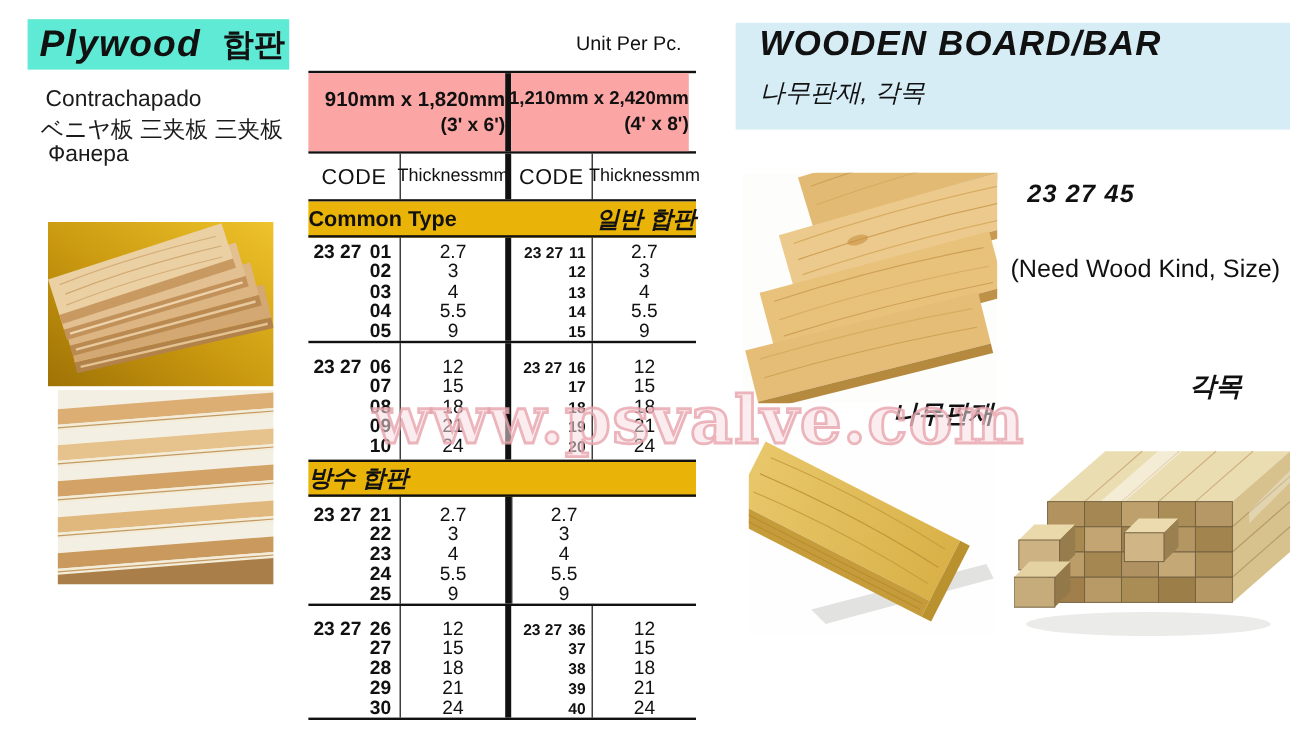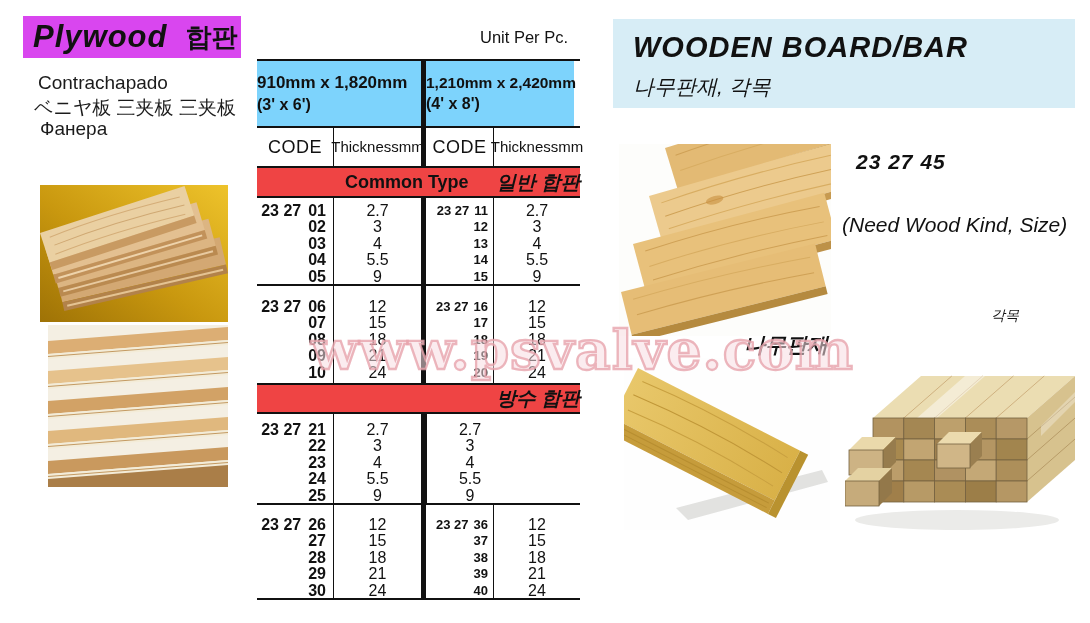--- a/index.html
+++ b/index.html
@@ -1,69 +1,69 @@
 <!DOCTYPE html>
 <html><head>
 <meta charset="utf-8">
 <style>
   *{margin:0;padding:0;box-sizing:border-box}
   html,body{width:1090px;height:623px}
   body{background:#ffffff;font-family:"Liberation Sans",sans-serif;color:#111;position:relative;overflow:hidden}
   .abs{position:absolute}
 
   
-  .title-box{left:23px;top:16px;width:218px;height:42px;background:#d946ef;display:flex;align-items:center;padding-left:10px}
+  .title-box{left:23px;top:16px;width:218px;height:42px;background:#5eead4;display:flex;align-items:center;padding-left:10px}
   .title-en{font-size:31px;font-weight:bold;font-style:italic;letter-spacing:1px}
   .title-ko{font-size:26px;font-weight:bold;margin-left:18px}
   .sub{font-size:19px;color:#1b1b1b;white-space:nowrap}
   .sub1{left:38px;top:72px}
   .sub2{left:34px;top:95px}
   .sub3{left:40px;top:118px}
   .img1{left:40px;top:185px;width:188px;height:137px}
   .img2{left:48px;top:325px;width:180px;height:162px}
 
   
   .unit{left:420px;top:28px;width:148px;text-align:right;font-size:16.5px}
   .tbl{left:257px;top:59px;width:323px;height:539px;border-top:2px solid #111}
   .row{display:flex;border-bottom:2px solid #111;width:100%}
   .row-size{height:67px}
-  .gcell{background:#7dd3fc;display:flex;flex-direction:column;justify-content:center;align-items:flex-start;gap:3px;font-weight:bold}
+  .gcell{background:#fca5a5;display:flex;flex-direction:column;justify-content:center;align-items:flex-end;gap:3px;font-weight:bold}
   .l1{font-size:17px;white-space:nowrap}
   .l1s{font-size:15.5px}
   .l2{font-size:16px}
   .w164{width:164px}.w154{width:148px}
   .vdiv{width:5px;background:#111;flex:none}
   .row-head{height:40px}
   .c1{width:76px}.c2{width:88px}.c3{width:67px}.c4{width:87px}
   .bl{border-left:1.5px solid #111}
   .codehead{display:flex;align-items:center;justify-content:center;font-size:18px;letter-spacing:.5px}
   .thkhead{display:flex;flex-direction:row;align-items:center;justify-content:center;font-size:15px;line-height:16px}
-  .row-band{background:#ef4444;display:flex;align-items:center;justify-content:flex-end;gap:28px}
+  .row-band{background:#eab308;display:flex;align-items:center;justify-content:space-between;gap:28px}
   .band-en{font-weight:bold;font-size:18px}
   .band-ko{font-weight:bold;font-style:italic;font-size:19.5px}
   .row-block .cell{height:100%}
   .ln{height:16.4px;line-height:16.4px;white-space:nowrap}
   .c-code{text-align:right;padding-right:7px;font-weight:bold;font-size:16px}
   .c3.c-code{padding-right:5px;font-size:13px}
   .c-thk{text-align:center;font-size:16px}
   .pfx{margin-right:7px}
   .c3 .pfx{margin-right:5px}
   .pt5 .cell{padding-top:5px}
   .pt13 .cell{padding-top:13px}
   .pt8 .cell{padding-top:8px}
   .pt12 .cell{padding-top:12px}
 
   
-  .wbhead{left:613px;top:19px;width:462px;height:89px;background:#d7edf6;padding:12px 0 0 20px}
+  .wbhead{left:613px;top:19px;width:462px;height:89px;background:#d7edf6;padding:2px 0 0 20px}
   .wb1{font-size:29px;font-weight:bold;font-style:italic;letter-spacing:1px}
   .wb2{font-size:21px;font-weight:normal;font-style:italic;margin-top:9px}
   .wbcode{left:856px;top:150px;font-size:21px;font-weight:bold;font-style:italic;letter-spacing:1px}
-  .wbnote{left:842px;top:213px;font-size:21px;font-style:italic}
+  .wbnote{left:842px;top:213px;font-size:21px;}
   .lblboard{left:744px;top:331px;font-size:21px;font-weight:bold;font-style:italic;z-index:30}
-  .lblbar{left:991px;top:307px;font-size:14px;font-weight:normal;font-style:italic}
+  .lblbar{left:991px;top:307px;font-size:22px;font-weight:bold;font-style:italic}
   .img3{left:619px;top:144px;width:212px;height:192px}
   .img4{left:624px;top:358px;width:206px;height:172px}
   .img5{left:845px;top:340px;width:235px;height:196px}
 
   
   .wm{left:311px;top:317px;font-family:"DejaVu Serif",serif;font-weight:bold;font-size:55px;letter-spacing:1px;
       color:rgba(247,221,226,0.55);-webkit-text-stroke:2.3px rgba(231,164,173,0.8);
       z-index:40;white-space:nowrap;pointer-events:none}
 </style>
 </head>

